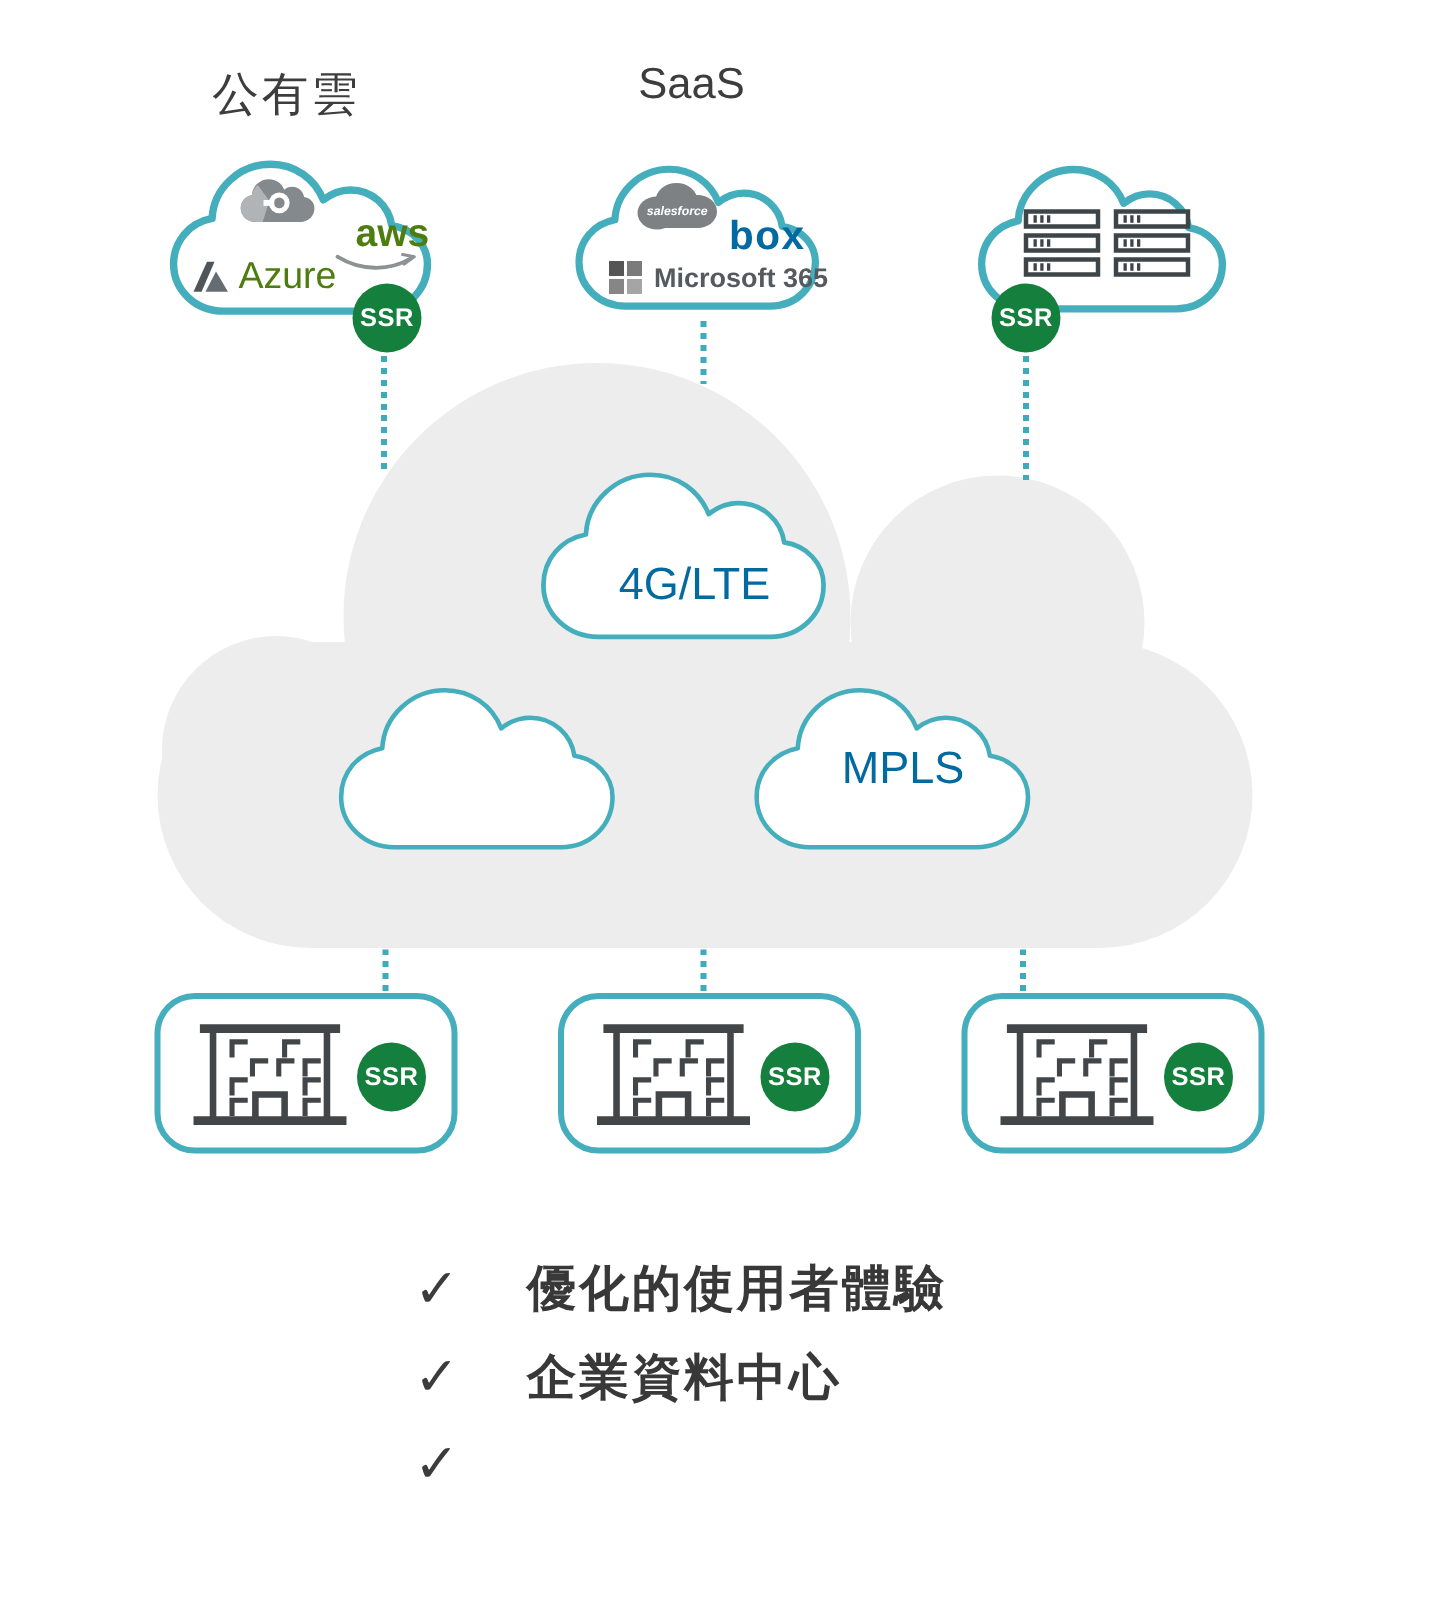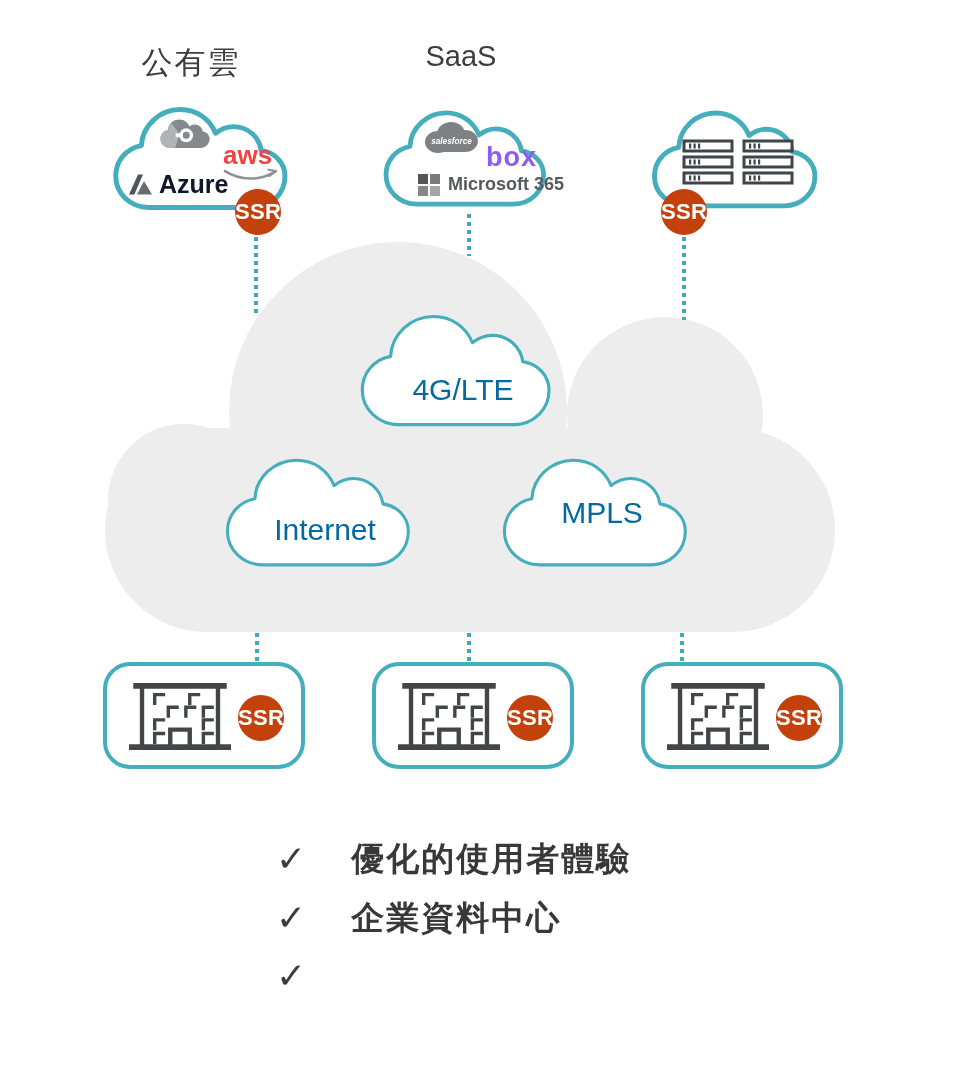--- a/index.html
+++ b/index.html
@@ -7,44 +7,44 @@
     position:relative;width:961px;height:1065px;background:#ffffff;overflow:hidden;
     font-family:"Liberation Sans","DejaVu Sans",sans-serif;color:#3c3c3c;
   }
   .abs{position:absolute;}
   .col-title{position:absolute;font-weight:400;color:#3d3d3d;text-align:center;white-space:nowrap;}
   .cjk-title{font-size:31px;letter-spacing:2px;}
   .latin-title{font-size:29px;}
   .cloud-svg{position:absolute;overflow:visible;}
   .ssr{
     position:absolute;width:46px;height:46px;border-radius:50%;
-    background:#c2410c;color:#ffffff;display:flex;align-items:center;justify-content:center;
-    font-size:22px;font-weight:700;letter-spacing:.3px;z-index:6;
+    background:#15803d;color:#ffffff;display:flex;align-items:center;justify-content:center;
+    font-size:17px;font-weight:700;letter-spacing:.3px;z-index:6;
   }
   .vdots{
     position:absolute;width:4px;z-index:1;
     background-image:repeating-linear-gradient(to bottom,#3fabba 0 4px,transparent 4px 8px);
   }
   .gray{position:absolute;background:#ededed;z-index:0;}
   .gray.circle{border-radius:50%;}
   .wan-label{
     position:absolute;text-align:center;font-size:30px;font-weight:500;color:#0369a1;z-index:3;
     font-family:"Liberation Sans","DejaVu Sans",sans-serif;
   }
   .branch{
     position:absolute;width:194px;height:99px;background:#fff;
     border:4px solid #45aebd;border-radius:27px;z-index:2;
   }
   .logo-text{position:absolute;white-space:nowrap;}
   .aws-wrap{position:absolute;left:223px;top:143px;width:60px;z-index:5;}
-  .aws-text{font-size:26px;font-weight:700;color:#ef4444;line-height:24px;letter-spacing:0;}
+  .aws-text{font-size:26px;font-weight:700;color:#4d7c0f;line-height:24px;letter-spacing:0;margin-left:14px;}
   .azure-wrap{position:absolute;left:128px;top:170px;display:flex;align-items:center;gap:6px;z-index:5;}
-  .azure-text{font-size:25px;font-weight:700;color:#0f172a;text-align:right;}
-  .box-text{left:486px;top:142px;font-size:27px;font-weight:700;color:#8b5cf6;letter-spacing:1px;z-index:5;}
-  .ms-wrap{position:absolute;left:406px;top:174px;display:flex;align-items:flex-start;gap:8px;z-index:5;margin-left:12px;}
+  .azure-text{font-size:25px;font-weight:400;color:#4d7c0f;text-align:right;}
+  .box-text{left:486px;top:142px;font-size:27px;font-weight:700;color:#0369a1;letter-spacing:1px;z-index:5;}
+  .ms-wrap{position:absolute;left:406px;top:174px;display:flex;align-items:center;gap:8px;z-index:5;}
   .ms-text{font-size:18px;font-weight:600;color:#555a5e;}
   .check-row{position:absolute;left:276px;display:flex;align-items:center;gap:29px;height:42px;}
   .check-glyph{font-size:36px;font-weight:700;color:#3c3c3c;line-height:42px;}
   .check-text{font-size:33px;font-weight:700;color:#383838;letter-spacing:2px;white-space:nowrap;margin-left:16px;}
 </style>
 </head>
 <body>
 
 <div id="canvas">
 
@@ -153,21 +153,20 @@
   <div class="gray" style="left:105px;top:428px;width:730px;height:204px;border-radius:102px;"></div>
 
   <svg class="cloud-svg" style="left:345px;top:306px;width:236px;height:128px;z-index:2;" viewBox="0 0 210 122">
     <path d="M44 113 C24 113 9 98 9 80 C9 64 20 51 36 48 C37 27 55 10 77 10 C94 10 108 20 114 35 C119 31 126 28 133 28 C148 28 160 39 162 53 C176 55 187 66 187 80 C187 98 173 113 153 113 Z" fill="#ffffff" stroke="#45aebd" stroke-width="3" stroke-linejoin="round"></path>
   </svg>
   <div class="wan-label" style="left:345px;top:373px;width:236px;">4G/LTE</div>
 
   <svg class="cloud-svg" style="left:206px;top:450px;width:238px;height:124px;z-index:2;" viewBox="0 0 210 122">
     <path d="M44 113 C24 113 9 98 9 80 C9 64 20 51 36 48 C37 27 55 10 77 10 C94 10 108 20 114 35 C119 31 126 28 133 28 C148 28 160 39 162 53 C176 55 187 66 187 80 C187 98 173 113 153 113 Z" fill="#ffffff" stroke="#45aebd" stroke-width="3" stroke-linejoin="round"></path>
   </svg>
-  <div class="wan-label" style="left:206px;top:513px;width:238px;">Internet</div>
 
   <svg class="cloud-svg" style="left:483px;top:450px;width:238px;height:124px;z-index:2;" viewBox="0 0 210 122">
     <path d="M44 113 C24 113 9 98 9 80 C9 64 20 51 36 48 C37 27 55 10 77 10 C94 10 108 20 114 35 C119 31 126 28 133 28 C148 28 160 39 162 53 C176 55 187 66 187 80 C187 98 173 113 153 113 Z" fill="#ffffff" stroke="#45aebd" stroke-width="3" stroke-linejoin="round"></path>
   </svg>
   <div class="wan-label" style="left:483px;top:496px;width:238px;">MPLS</div>
 
   <div class="branch" style="left:103px;top:662px;">
     <svg style="position:absolute;left:22px;top:13px;width:102px;height:74px;" viewBox="0 0 104 76">
       <g fill="none" stroke="#424649" stroke-linecap="square">
         <path d="M7 7 H97" stroke-width="6"></path>

